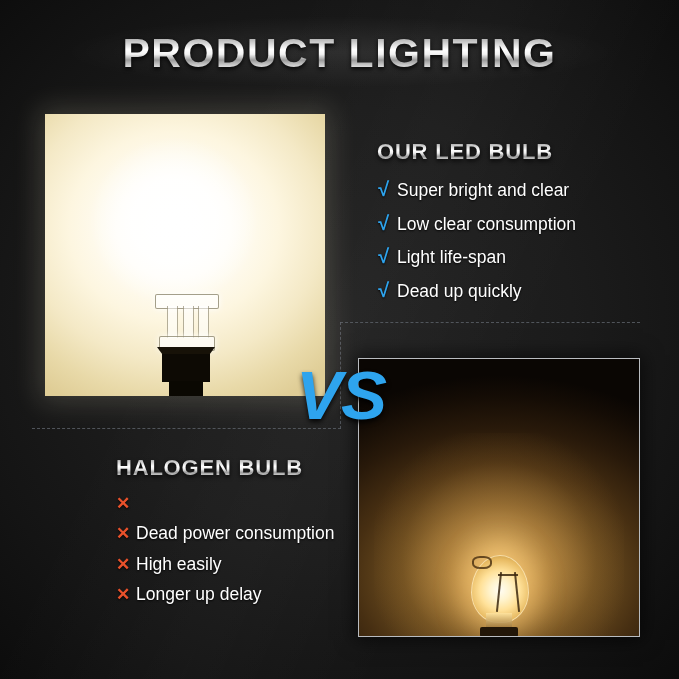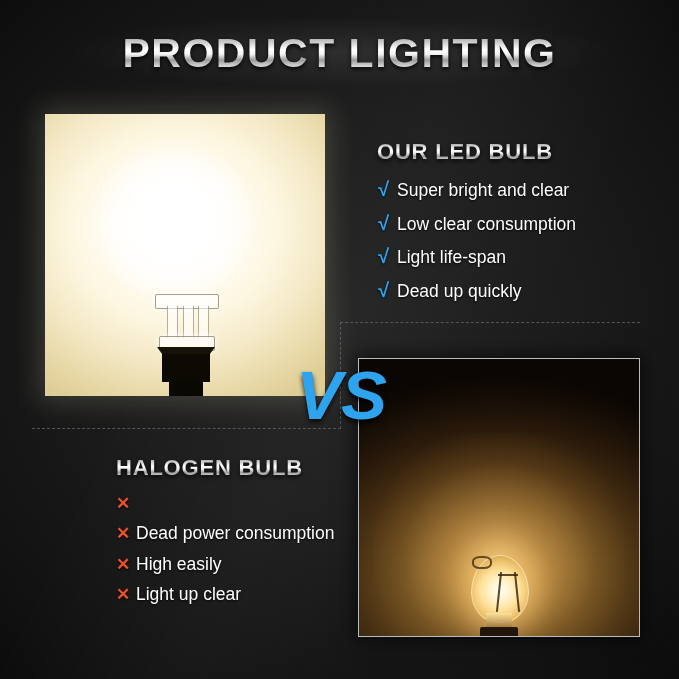--- a/index.html
+++ b/index.html
@@ -369,18 +369,18 @@
       <li>
         <span class="mark mark-cross">✕</span>
         <span>Dead power consumption</span>
       </li>
       <li>
         <span class="mark mark-cross">✕</span>
         <span>High easily</span>
       </li>
       <li>
         <span class="mark mark-cross">✕</span>
-        <span>Light up clear</span>
+        <span>Longer up delay</span>
       </li>
     </ul>
   </div>
 
 </div>
 
 </body></html>

